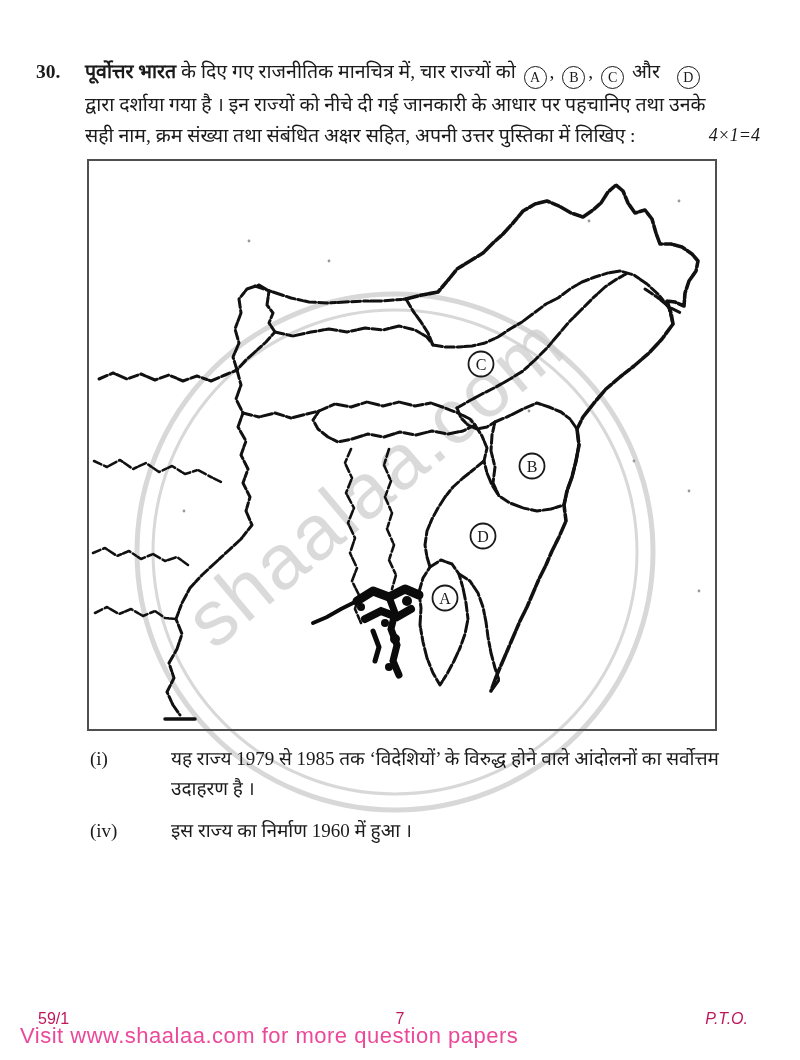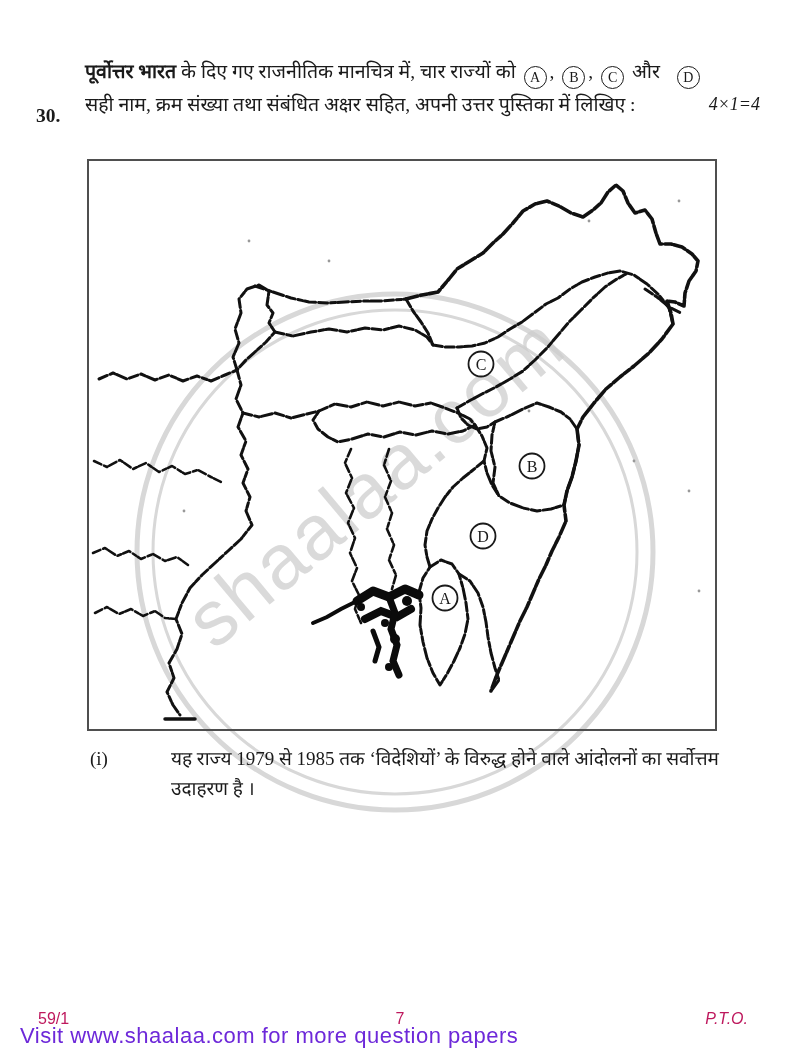--- a/index.html
+++ b/index.html
@@ -10,21 +10,21 @@
   }
   
   #watermark{position:absolute;left:0;top:0;z-index:1;}
   .wm-ring{fill:none;stroke:#d8d8d8;}
   .wm-text{fill:#cdcdcd;opacity:.72;font-family:"Liberation Sans","DejaVu Sans",sans-serif;
            font-size:78px;letter-spacing:2px;text-anchor:middle;}
   
   .layer{position:absolute;left:0;top:0;z-index:2;width:800px;height:1060px;}
   
   .q-block{position:absolute;left:36px;top:56px;width:724px;font-size:19.5px;line-height:31px;}
-  .q-num{position:absolute;left:0;top:0;font-weight:bold;margin-top:44px;}
+  .q-num{position:absolute;left:0;top:0;font-weight:bold;}
   .q-text{margin-left:49px;}
   .q-line{white-space:nowrap;}
   .q-bold{font-weight:bold;}
   .circ{
     display:inline-flex;align-items:center;justify-content:center;
     width:21px;height:21px;border:1.6px solid #1a1a1a;border-radius:50%;
     font-size:14px;line-height:21px;margin:0 3px;vertical-align:-4px;
     font-family:"Liberation Serif",serif;
   }
   .circ-d{margin-left:12px;}
@@ -58,40 +58,41 @@
   .sq-text{flex:1;margin-left:24px;}
   
   .footer{position:absolute;left:0;top:1010px;width:800px;height:20px;
     font-family:"Liberation Sans","DejaVu Sans",sans-serif;font-size:16px;color:#be185d;}
   .f-left{position:absolute;left:38px;top:0;}
   .f-center{position:absolute;left:0;width:800px;text-align:center;top:0;}
   .f-right{position:absolute;right:52px;top:0;font-style:italic;}
   .visit{
     position:absolute;left:20px;top:1023px;z-index:3;
     font-family:"Liberation Sans","DejaVu Sans",sans-serif;
-    font-size:22px;letter-spacing:.5px;color:#6d28d9;white-space:nowrap;
+    font-size:22px;letter-spacing:.5px;color:#ec4899;white-space:nowrap;
   }
 </style>
 </head>
 <body>
 
 <svg id="watermark" width="800" height="1060" viewBox="0 0 800 1060">
   <circle class="wm-ring" cx="395" cy="552" r="258" stroke-width="5"></circle>
   <circle class="wm-ring" cx="395" cy="552" r="242" stroke-width="3"></circle>
   <text class="wm-text" transform="translate(392,502) rotate(-40)">shaalaa.com</text>
 </svg>
 
 <div class="layer">
 
   <div class="q-block">
     <span class="q-num">30.</span>
     <div class="q-text">
       <div class="q-line">
         <span class="q-bold">पूर्वोत्तर भारत</span><span> के दिए गए राजनीतिक मानचित्र में, चार राज्यों को </span><span class="circ">A</span><span>,</span> <span class="circ">B</span><span>,</span> <span class="circ">C</span> <span>और</span> <span class="circ circ-d">D</span>
       </div>
+      <div class="q-line">द्वारा दर्शाया गया है । इन राज्यों को नीचे दी गई जानकारी के आधार पर पहचानिए तथा उनके</div>
       <div class="q-line q-line3">
         <span>सही नाम, क्रम संख्या तथा संबंधित अक्षर सहित, अपनी उत्तर पुस्तिका में लिखिए :</span>
         <span class="q-marks">4×1=4</span>
       </div>
     </div>
   </div>
 
   <div class="map-box">
     <svg width="626" height="568" viewBox="0 0 626 568">
 
@@ -176,20 +177,24 @@
   </div>
 
   <div class="sq-wrap">
   <div class="sq-item">
     <span class="sq-label">(i)</span>
     <span class="sq-text">यह राज्य 1979 से 1985 तक ‘विदेशियों’ के विरुद्ध होने वाले आंदोलनों का सर्वोत्तम उदाहरण है ।</span>
   </div>
 
 
 
+  <div class="sq-item">
+    <span class="sq-label">(iv)</span>
+    <span class="sq-text">इस राज्य का निर्माण 1960 में हुआ ।</span>
+  </div>
 </div>
 
   <div class="footer">
     <span class="f-left">59/1</span>
     <span class="f-center">7</span>
     <span class="f-right">P.T.O.</span>
   </div>
 </div>
 
 <div class="visit">Visit www.shaalaa.com for more question papers</div>

